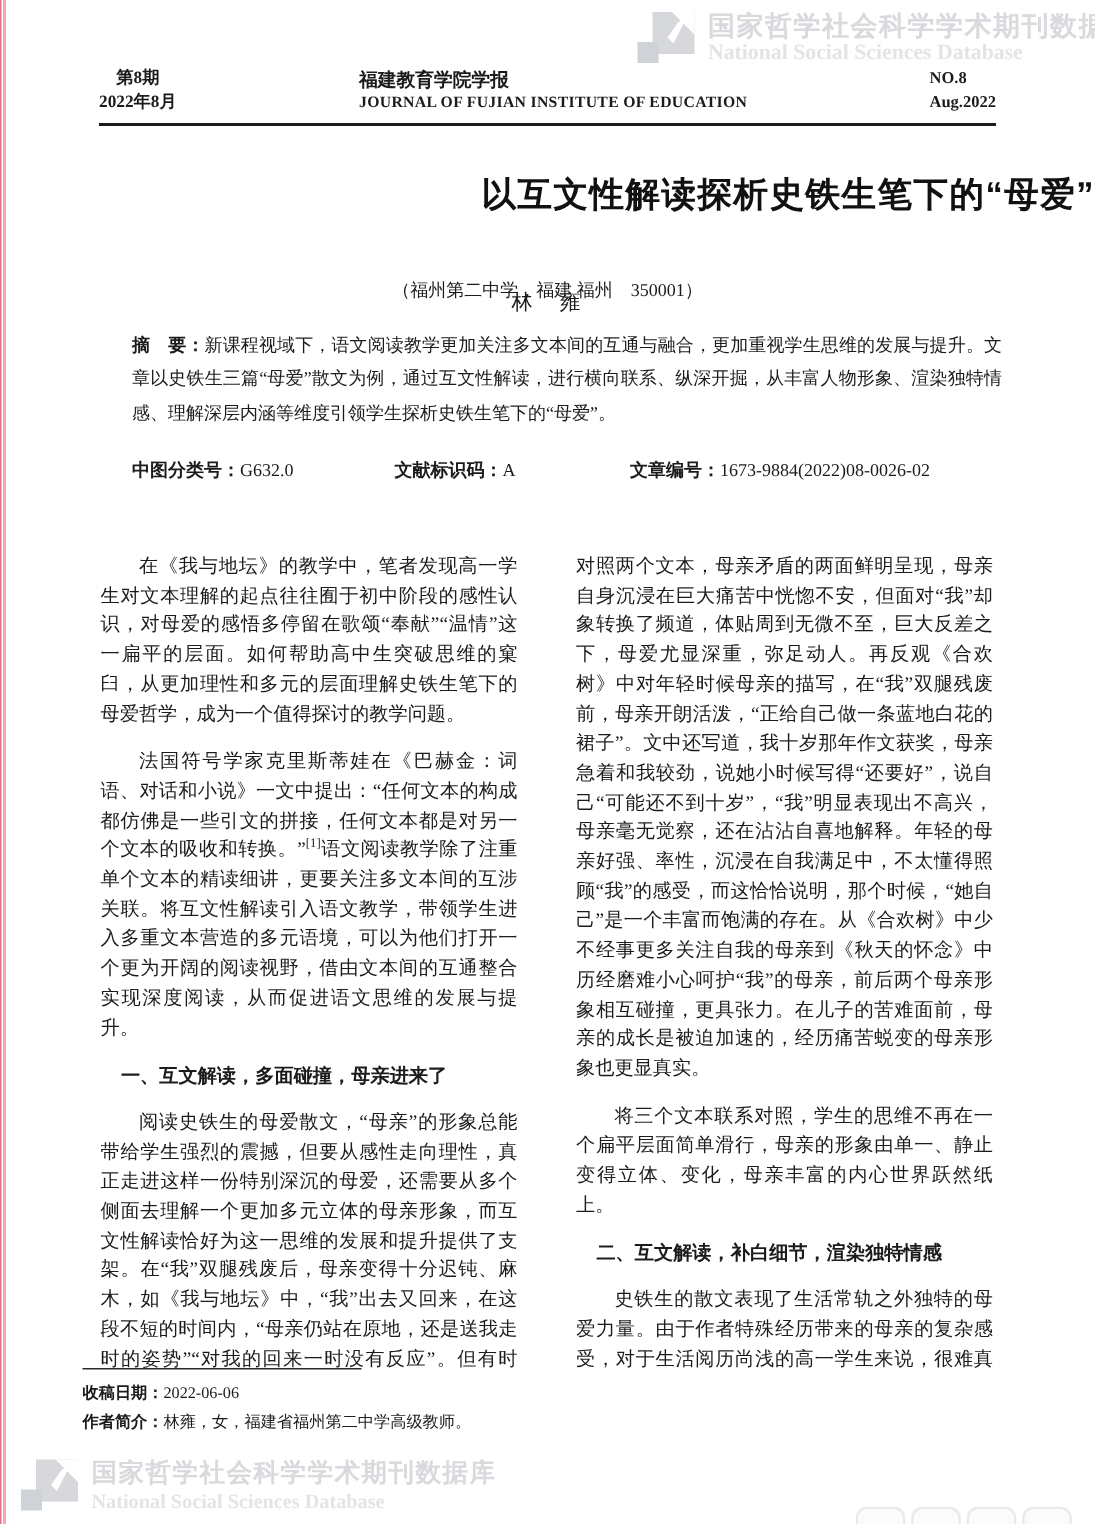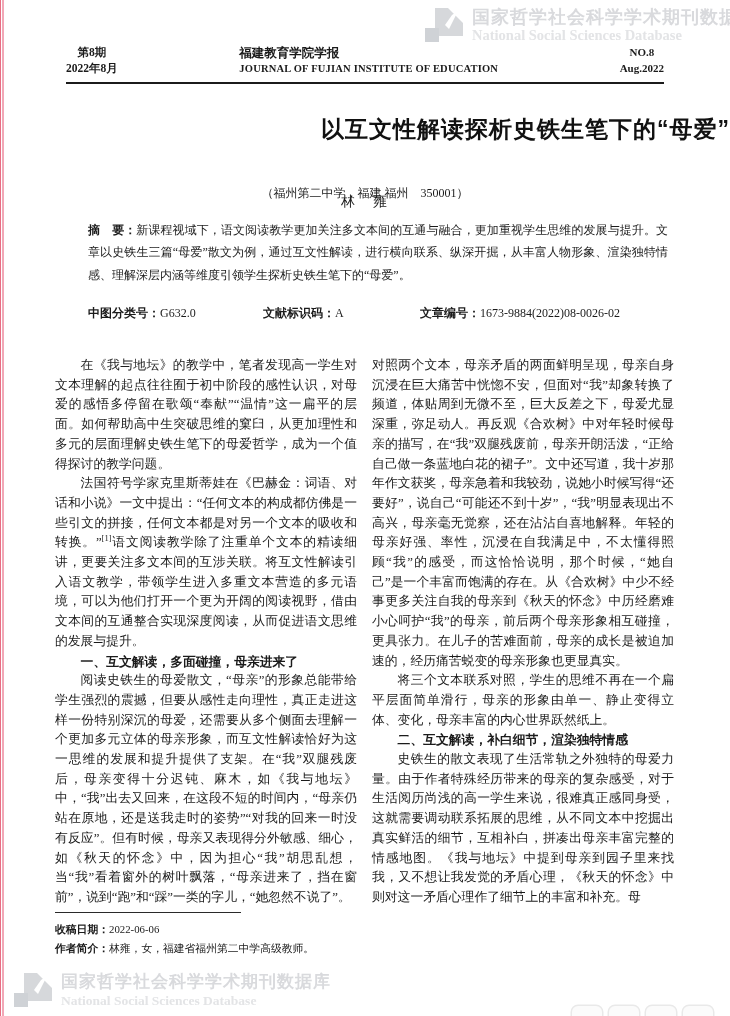--- a/index.html
+++ b/index.html
@@ -24,21 +24,21 @@
   .wm-bottom .wm-cn{font-size:17px;}
   .wm-bottom .wm-en{font-size:13.5px;}
 
   
   .jheader{position:absolute;top:44px;left:66px;width:598px;display:flex;
            justify-content:space-between;align-items:flex-end;font-weight:bold;}
   .jh-left{text-align:center;font-size:11.5px;line-height:16px;}
   .jh-center{text-align:left;}
   .jh-cn{font-size:12.5px;line-height:16px;}
   .jh-en{font-size:10.5px;line-height:15px;letter-spacing:0.2px;}
-  .jh-right{text-align:center;font-size:11px;line-height:16px;}
+  .jh-right{text-align:left;font-size:11px;line-height:16px;}
   .jrule{position:absolute;top:82px;left:66px;width:598px;height:2px;background:#1b1b1b;}
 
   
   .title{position:absolute;top:114px;left:0;width:730px;text-align:right;
          font-family:"Liberation Sans","DejaVu Sans",sans-serif;font-weight:bold;
          font-size:23px;letter-spacing:1px;color:#111;}
   .author{position:absolute;top:158px;left:0;width:730px;text-align:center;
           font-size:14px;letter-spacing:2px;margin-top:35px;}
   .affil{position:absolute;top:185px;left:0;width:730px;text-align:center;font-size:12px;}
 
@@ -47,21 +47,21 @@
   .meta p{margin:0;text-align:justify;}
   .blabel{font-family:Liberation Serif, serif;font-weight:bold;}
   .clcrow{display:flex;margin-top:16px;}
   .clc-seg1{width:175px;}
   .clc-seg2{width:157px;}
 
   
   .bodywrap{position:absolute;top:356px;left:55px;width:620px;height:556px;
             display:flex;gap:15px;overflow:hidden;}
   .col{width:302px;font-size:12.8px;line-height:19.7px;text-align:justify;}
-  .para{margin:0;text-indent:2em;}
+  .para{margin:12px;text-indent:2em;}
   .para.cont{text-indent:0;}
   .bodyhead{margin:0;text-indent:2em;font-family:"Liberation Sans","DejaVu Sans",sans-serif;
             font-weight:bold;font-size:12.8px;line-height:19.7px;}
   sup.ref{font-size:8.5px;line-height:0;}
 
   
   .footnote{position:absolute;top:912px;left:55px;width:320px;}
   .fn-rule{width:186px;height:0;border-top:1.6px solid #2a2a2a;margin-bottom:7px;}
   .fn-line{font-size:10.8px;line-height:19px;margin:0;}
 

